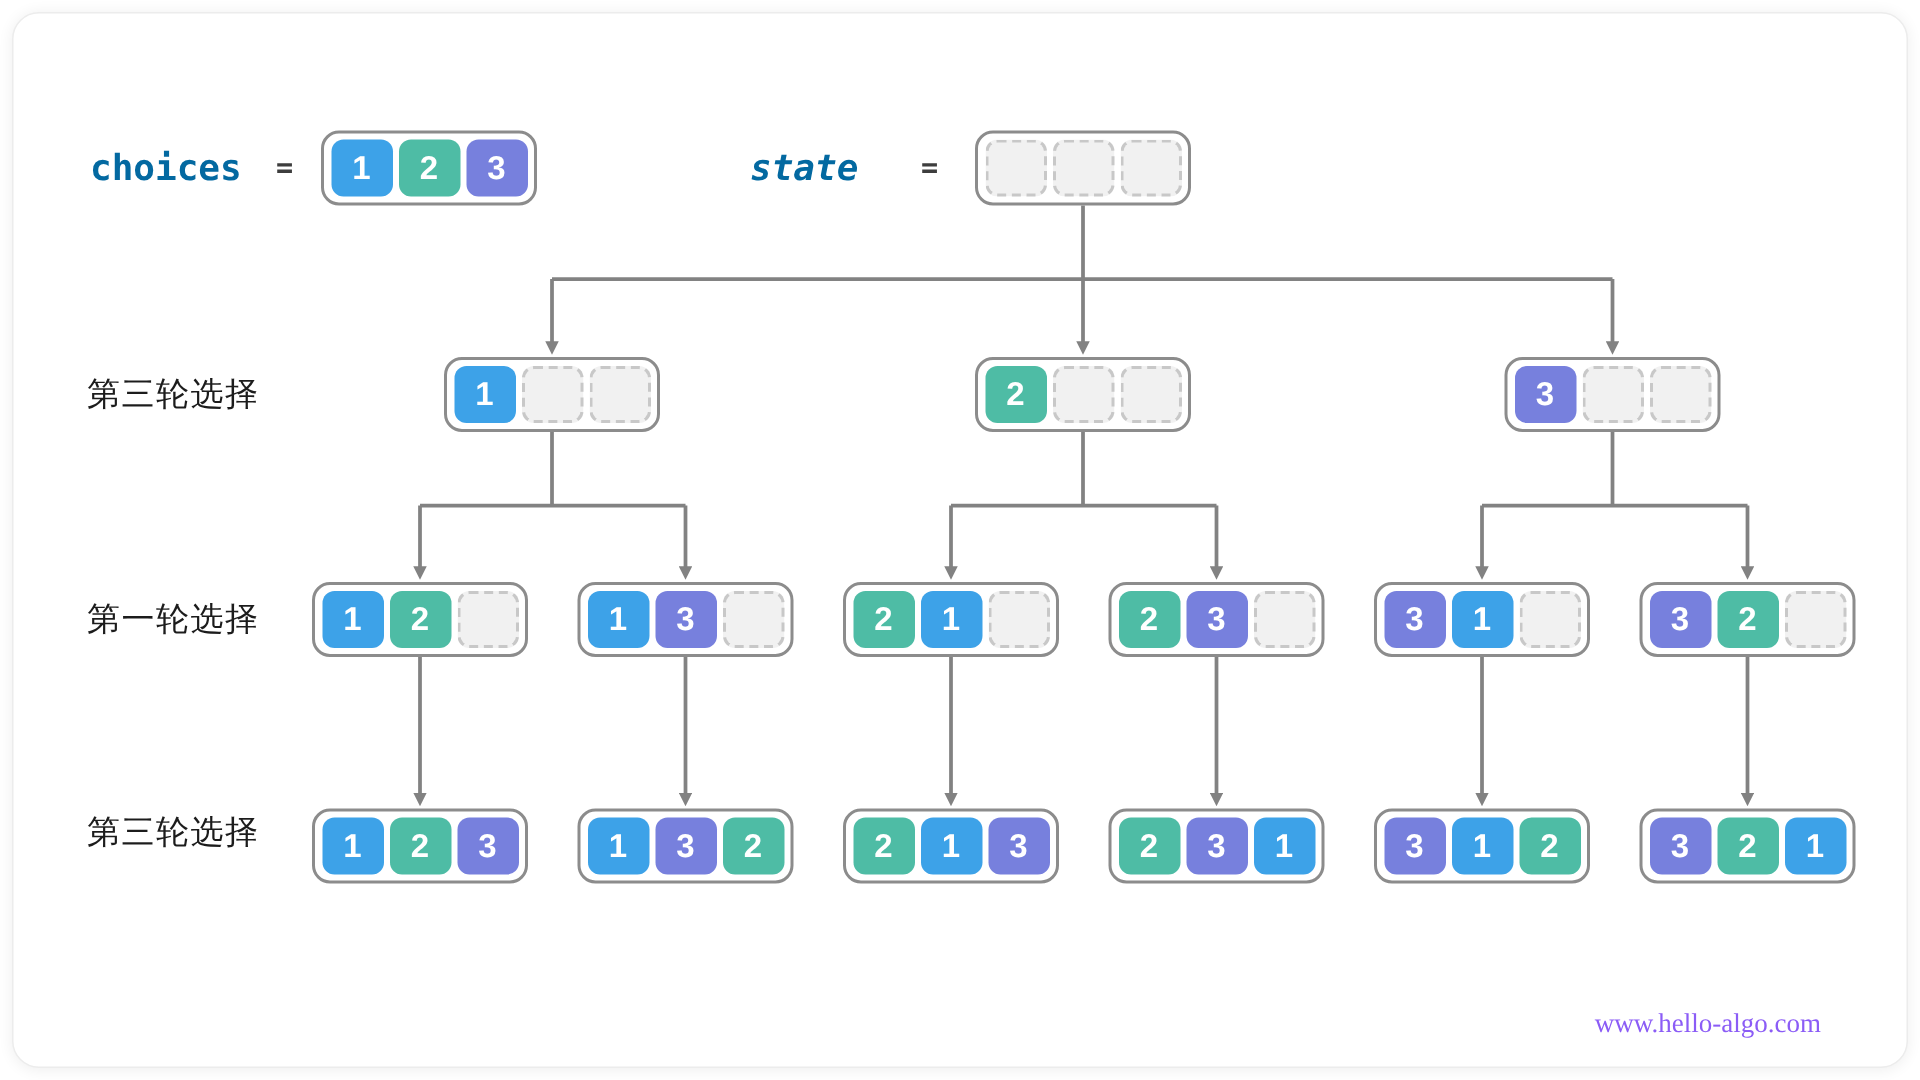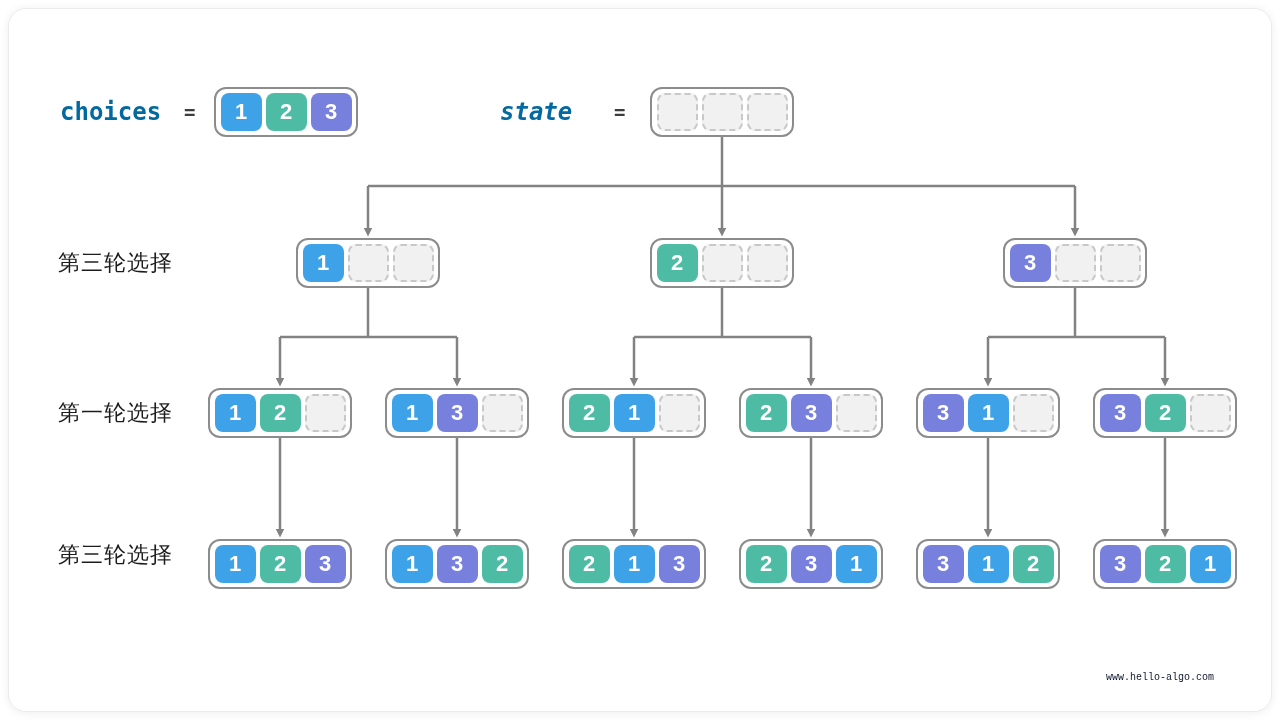--- a/index.html
+++ b/index.html
@@ -96,23 +96,23 @@
   .cell.v2 { background: var(--c2); }
   .cell.v3 { background: var(--c3); }
   .cell.empty {
     background: var(--empty-fill);
     border: 2px dashed var(--empty-border);
   }
   .watermark {
     position: absolute;
     right: 66px;
     top: 672px;
-    font-family: Liberation Mono, monospace;
-    font-size: 10px;
-    color: #0f172a;
+    font-family: Liberation Serif, serif;
+    font-size: 18px;
+    color: #8b5cf6;
   }
 </style>
 </head>
 <body>
 
 <div class="canvas">
   <div class="card"></div>
 
   <svg class="connectors">
     <defs>

